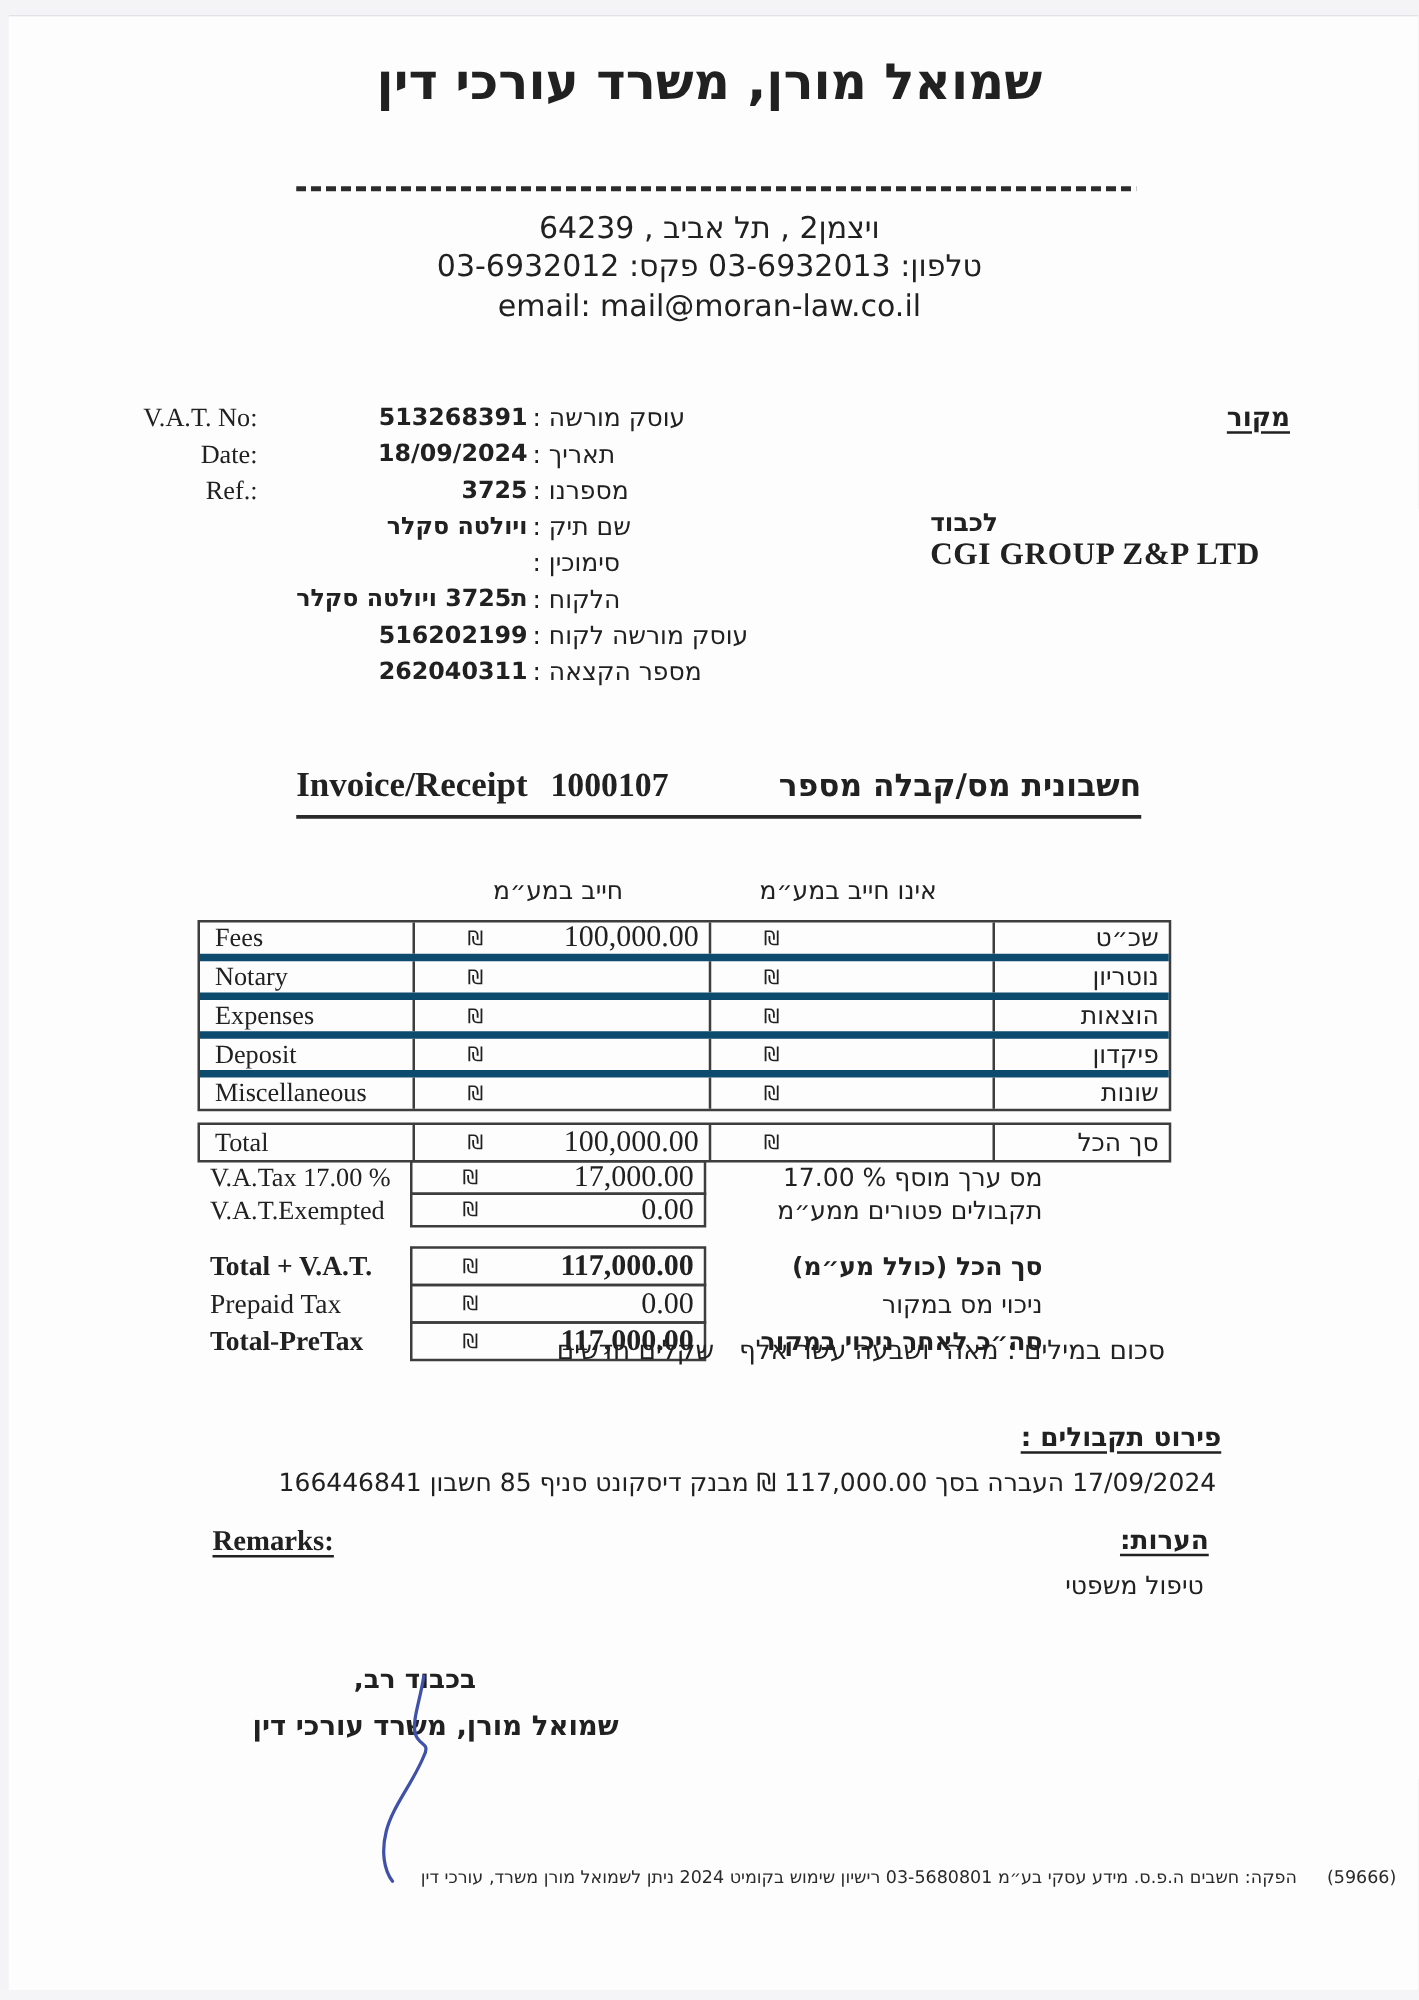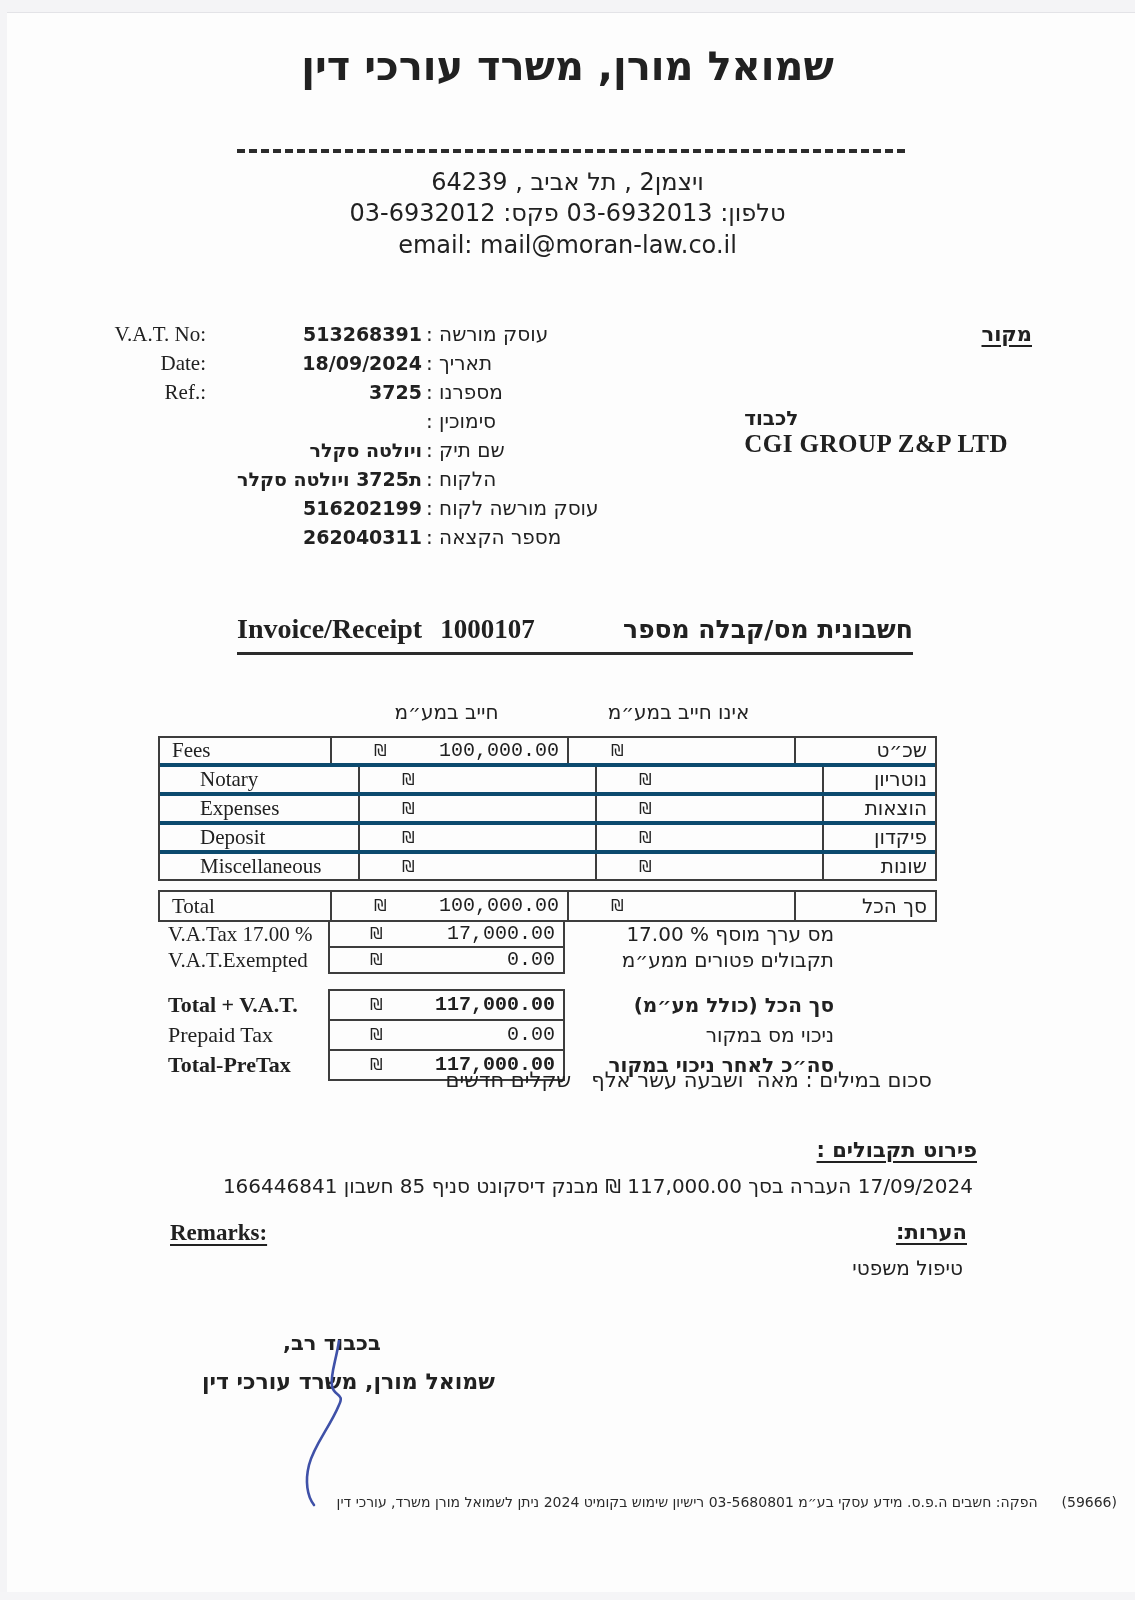--- a/index.html
+++ b/index.html
@@ -43,27 +43,27 @@
   .dt-he{font-size:25px;font-weight:bold;direction:rtl;}
 
   
   .tblwrap{position:absolute;left:158px;top:700px;width:779px;}
   .thdr{position:relative;height:36px;}
   .th{position:absolute;top:0;font-size:20px;direction:rtl;text-align:center;}
   .th-liable{left:170px;width:237px;}
   .th-exempt{left:407px;width:227px;}
   .tbl{border:2px solid #3d3d3d;}
   .t-row{display:grid;grid-template-columns:170px 237px 227px 1fr;height:25px;line-height:25px;}
-  .t-row + .t-row{border-top:4px solid #0c4a6e;padding-left:28px;}
+  .t-row + .t-row{border-top:6px solid #0c4a6e;}
   .c-en{font-family:"Liberation Serif","DejaVu Serif",serif;font-size:21px;padding-left:12px;}
   .c-amt{border-left:2px solid #3d3d3d;display:flex;justify-content:space-between;padding:0 8px 0 42px;}
   .c-ex{border-left:2px solid #3d3d3d;padding-left:42px;}
   .c-he{border-left:2px solid #3d3d3d;direction:rtl;text-align:right;padding-right:8px;font-size:20px;}
   .shek{font-size:16px;}
-  .amt{font-family:Liberation Mono, monospace;font-size:20px;}
+  .amt{font-family:Liberation Serif, serif;font-size:24px;}
   .totalbox{border:2px solid #3d3d3d;margin-top:9px;}
   .totalbox .t-row{height:28px;line-height:28px;}
   
   .v-row{display:grid;grid-template-columns:170px 237px 1fr;}
   .v-en{font-family:"Liberation Serif","DejaVu Serif",serif;font-size:21px;padding-left:10px;}
   .v-box{border:2px solid #3d3d3d;margin-top:-2px;display:flex;justify-content:space-between;padding:0 8px 0 40px;}
   .v-he{direction:rtl;text-align:right;padding-right:103px;font-size:20px;}
   .vat .v-row{height:26px;line-height:24px;}
   .summary{margin-top:17px;}
   .summary .v-row{height:30px;line-height:28px;}
@@ -121,27 +121,27 @@
       <span class="m-val">18/09/2024</span>
       <span class="m-he">תאריך :</span>
     </div>
     <div class="meta-row">
       <span class="m-en">Ref.:</span>
       <span class="m-val">3725</span>
       <span class="m-he">מספרנו :</span>
     </div>
     <div class="meta-row">
       <span class="m-en"></span>
+      <span class="m-val">ויולטה סקלר</span>
+      <span class="m-he">שם תיק :</span>
+    </div>
+    <div class="meta-row">
+      <span class="m-en"></span>
       <span class="m-val"></span>
       <span class="m-he">סימוכין :</span>
-    </div>
-    <div class="meta-row">
-      <span class="m-en"></span>
-      <span class="m-val">ויולטה סקלר</span>
-      <span class="m-he">שם תיק :</span>
     </div>
     <div class="meta-row">
       <span class="m-en"></span>
       <span class="m-val">ת3725 ויולטה סקלר</span>
       <span class="m-he">הלקוח :</span>
     </div>
     <div class="meta-row">
       <span class="m-en"></span>
       <span class="m-val">516202199</span>
       <span class="m-he">עוסק מורשה לקוח :</span>

